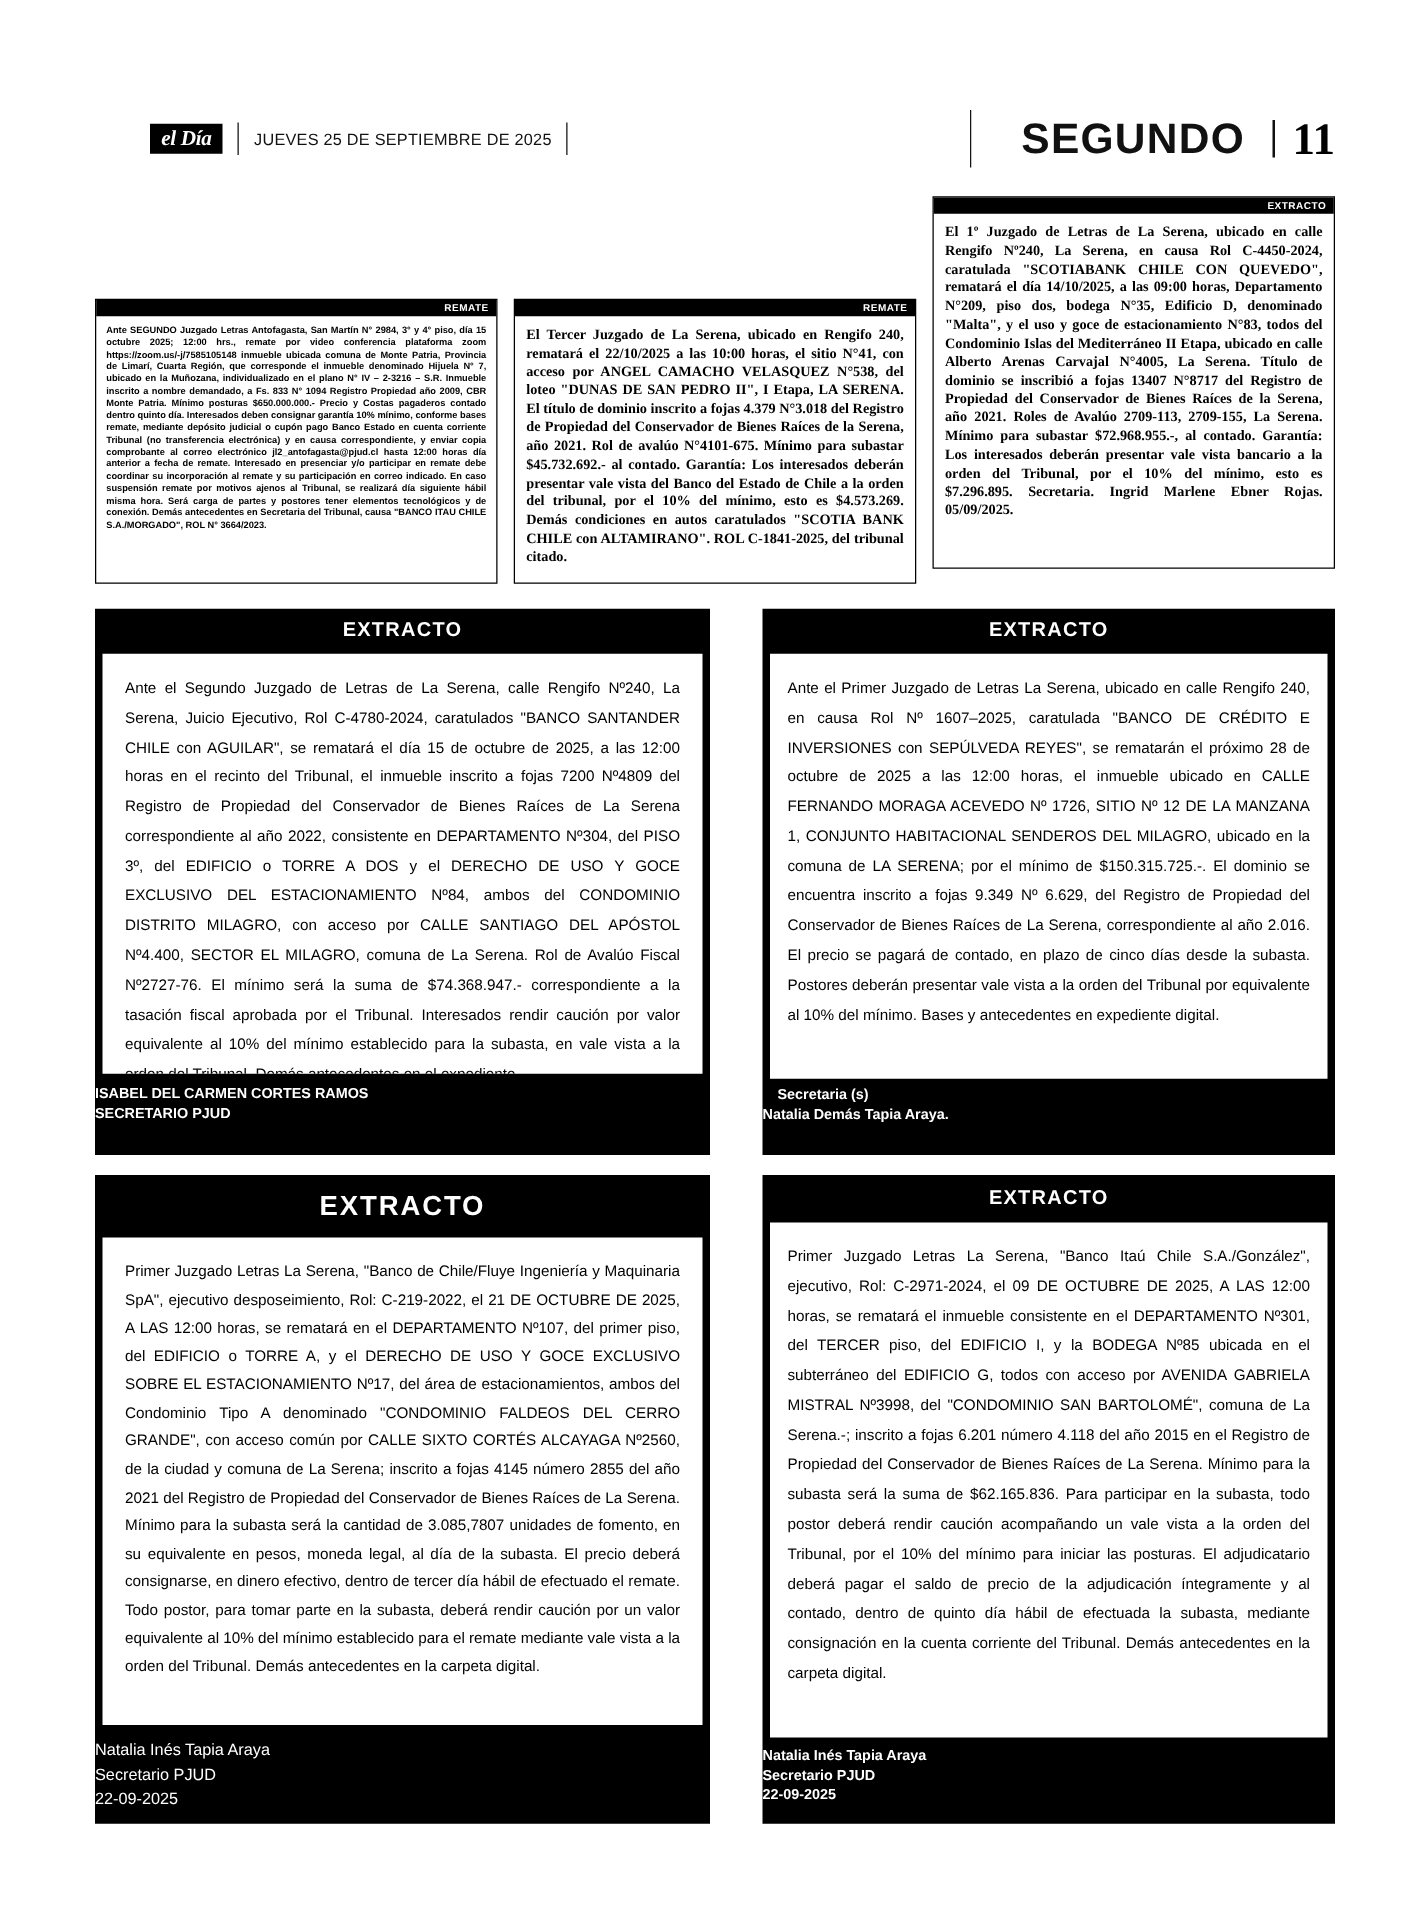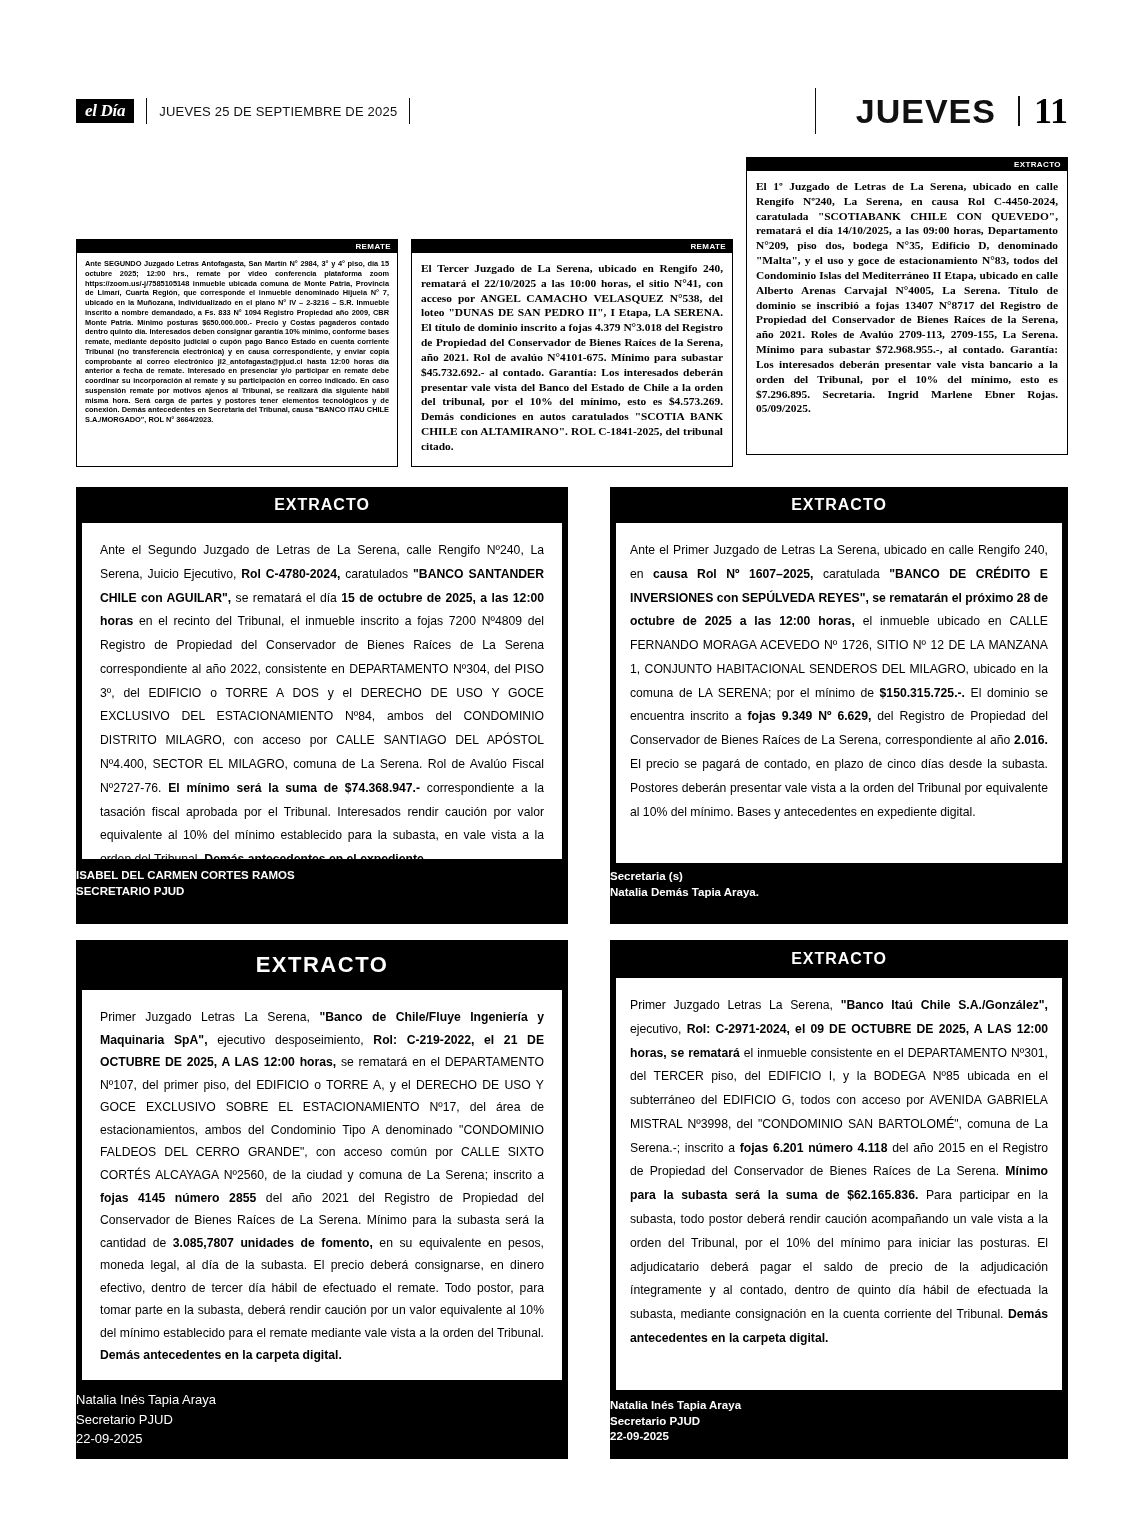--- a/index.html
+++ b/index.html
@@ -35,20 +35,21 @@
   .logo-box {
     background: #000;
     color: #fff;
     font-family: "Liberation Serif", serif;
     font-style: italic;
     font-weight: bold;
     font-size: 17px;
     padding: 3px 9px 4px 9px;
     letter-spacing: -0.3px;
     line-height: 1;
+    margin-left: 44px;
   }
   .mh-rule {
     width: 1px;
     height: 26px;
     background: #111;
     margin: 0 12px;
   }
   .mh-date {
     font-size: 13px;
     letter-spacing: 0.2px;
@@ -122,21 +123,21 @@
     line-height: 1.3;
     font-weight: bold;
     padding: 8px 9px;
     font-family: Liberation Serif, serif;
   }
   .med {
     font-size: 12.2px;
     line-height: 1.95;
     padding: 16px 18px 12px 18px;
   }
-  .med b { font-weight: bold; }
+  .med b { font-weight: normal; }
 
   
   .panel {
     position: absolute;
     background: #000;
     box-sizing: border-box;
     padding: 0;
   }
   .panel .panel-title {
     color: #fff;
@@ -159,21 +160,21 @@
 
 <div class="page">
 
   <div class="masthead">
     <div class="logo-box">el Día</div>
     <div class="mh-rule"></div>
     <div class="mh-date">JUEVES 25 DE SEPTIEMBRE DE 2025</div>
     <div class="mh-rule2"></div>
     <div class="mh-spacer"></div>
     <div class="mh-divider"></div>
-    <div class="mh-section">JUEVES</div>
+    <div class="mh-section">SEGUNDO</div>
     <div class="mh-pipe"></div>
     <div class="mh-page">11</div>
   </div>
 
   <div class="notice" style="left:746px; top:157px; width:322px; height:298px;">
     <div class="bar-right">EXTRACTO</div>
     <div class="body-text small-bold">El 1º Juzgado de Letras de La Serena, ubicado en calle Rengifo Nº240, La Serena, en causa Rol C-4450-2024, caratulada "SCOTIABANK CHILE CON QUEVEDO", rematará el día 14/10/2025, a las 09:00 horas, Departamento N°209, piso dos, bodega N°35, Edificio D, denominado "Malta", y el uso y goce de estacionamiento N°83, todos del Condominio Islas del Mediterráneo II Etapa, ubicado en calle Alberto Arenas Carvajal N°4005, La Serena. Título de dominio se inscribió a fojas 13407 N°8717 del Registro de Propiedad del Conservador de Bienes Raíces de la Serena, año 2021. Roles de Avalúo 2709-113, 2709-155, La Serena. Mínimo para subastar $72.968.955.-, al contado. Garantía: Los interesados deberán presentar vale vista bancario a la orden del Tribunal, por el 10% del mínimo, esto es $7.296.895. Secretaria. Ingrid Marlene Ebner Rojas. 05/09/2025.</div>
   </div>
 
   <div class="notice" style="left:76px; top:239px; width:322px; height:228px;">
@@ -196,21 +197,21 @@
       <div style="font-weight:bold; font-size:11.5px; line-height:1.35;">SECRETARIO PJUD</div>
     </div>
   </div>
 
   <div class="panel" style="left:610px; top:487px; width:458px; height:437px;">
     <div class="panel-title" style="font-size:16px; padding:9px 0 9px 0;">EXTRACTO</div>
     <div class="panel-inner" style="margin:0 6px; height:340px; overflow:hidden;">
       <div class="body-text med" style="padding:16px 14px 8px 14px;">Ante el Primer Juzgado de Letras La Serena, ubicado en calle Rengifo 240, en <b>causa Rol Nº 1607–2025,</b> caratulada <b>"BANCO DE CRÉDITO E INVERSIONES con SEPÚLVEDA REYES", se rematarán el próximo 28 de octubre de 2025 a las 12:00 horas,</b> el inmueble ubicado en CALLE FERNANDO MORAGA ACEVEDO Nº 1726, SITIO Nº 12 DE LA MANZANA 1, CONJUNTO HABITACIONAL SENDEROS DEL MILAGRO, ubicado en la comuna de LA SERENA; por el mínimo de <b>$150.315.725.-.</b> El dominio se encuentra inscrito a <b>fojas 9.349 Nº 6.629,</b> del Registro de Propiedad del Conservador de Bienes Raíces de La Serena, correspondiente al año <b>2.016.</b> El precio se pagará de contado, en plazo de cinco días desde la subasta. Postores deberán presentar vale vista a la orden del Tribunal por equivalente al 10% del mínimo. Bases y antecedentes en expediente digital.</div>
     </div>
     <div class="panel-foot" style="padding-top:6px;">
-      <div style="font-weight:bold; font-size:11.5px; line-height:1.35;">Secretaria (s)</div>
+      <div style="font-weight:bold; font-size:11.5px; line-height:1.35;padding-left:12px;">Secretaria (s)</div>
       <div style="font-weight:bold; font-size:11.5px; line-height:1.35;">Natalia Demás Tapia Araya.</div>
     </div>
   </div>
 
   <div class="panel" style="left:76px; top:940px; width:492px; height:519px;">
     <div class="panel-title" style="font-size:22px; padding:12px 0 12px 0; letter-spacing:1.5px;">EXTRACTO</div>
     <div class="panel-inner" style="margin:0 6px; height:390px; overflow:hidden;">
       <div class="body-text med" style="line-height:1.85;">Primer Juzgado Letras La Serena, <b>"Banco de Chile/Fluye Ingeniería y Maquinaria SpA",</b> ejecutivo desposeimiento, <b>Rol: C-219-2022, el 21 DE OCTUBRE DE 2025, A LAS 12:00 horas,</b> se rematará en el DEPARTAMENTO Nº107, del primer piso, del EDIFICIO o TORRE A, y el DERECHO DE USO Y GOCE EXCLUSIVO SOBRE EL ESTACIONAMIENTO Nº17, del área de estacionamientos, ambos del Condominio Tipo A denominado "CONDOMINIO FALDEOS DEL CERRO GRANDE", con acceso común por CALLE SIXTO CORTÉS ALCAYAGA Nº2560, de la ciudad y comuna de La Serena; inscrito a <b>fojas 4145 número 2855</b> del año 2021 del Registro de Propiedad del Conservador de Bienes Raíces de La Serena. Mínimo para la subasta será la cantidad de <b>3.085,7807 unidades de fomento,</b> en su equivalente en pesos, moneda legal, al día de la subasta. El precio deberá consignarse, en dinero efectivo, dentro de tercer día hábil de efectuado el remate. Todo postor, para tomar parte en la subasta, deberá rendir caución por un valor equivalente al 10% del mínimo establecido para el remate mediante vale vista a la orden del Tribunal. <b>Demás antecedentes en la carpeta digital.</b></div>
     </div>
     <div class="panel-foot" style="padding-top:10px;">

